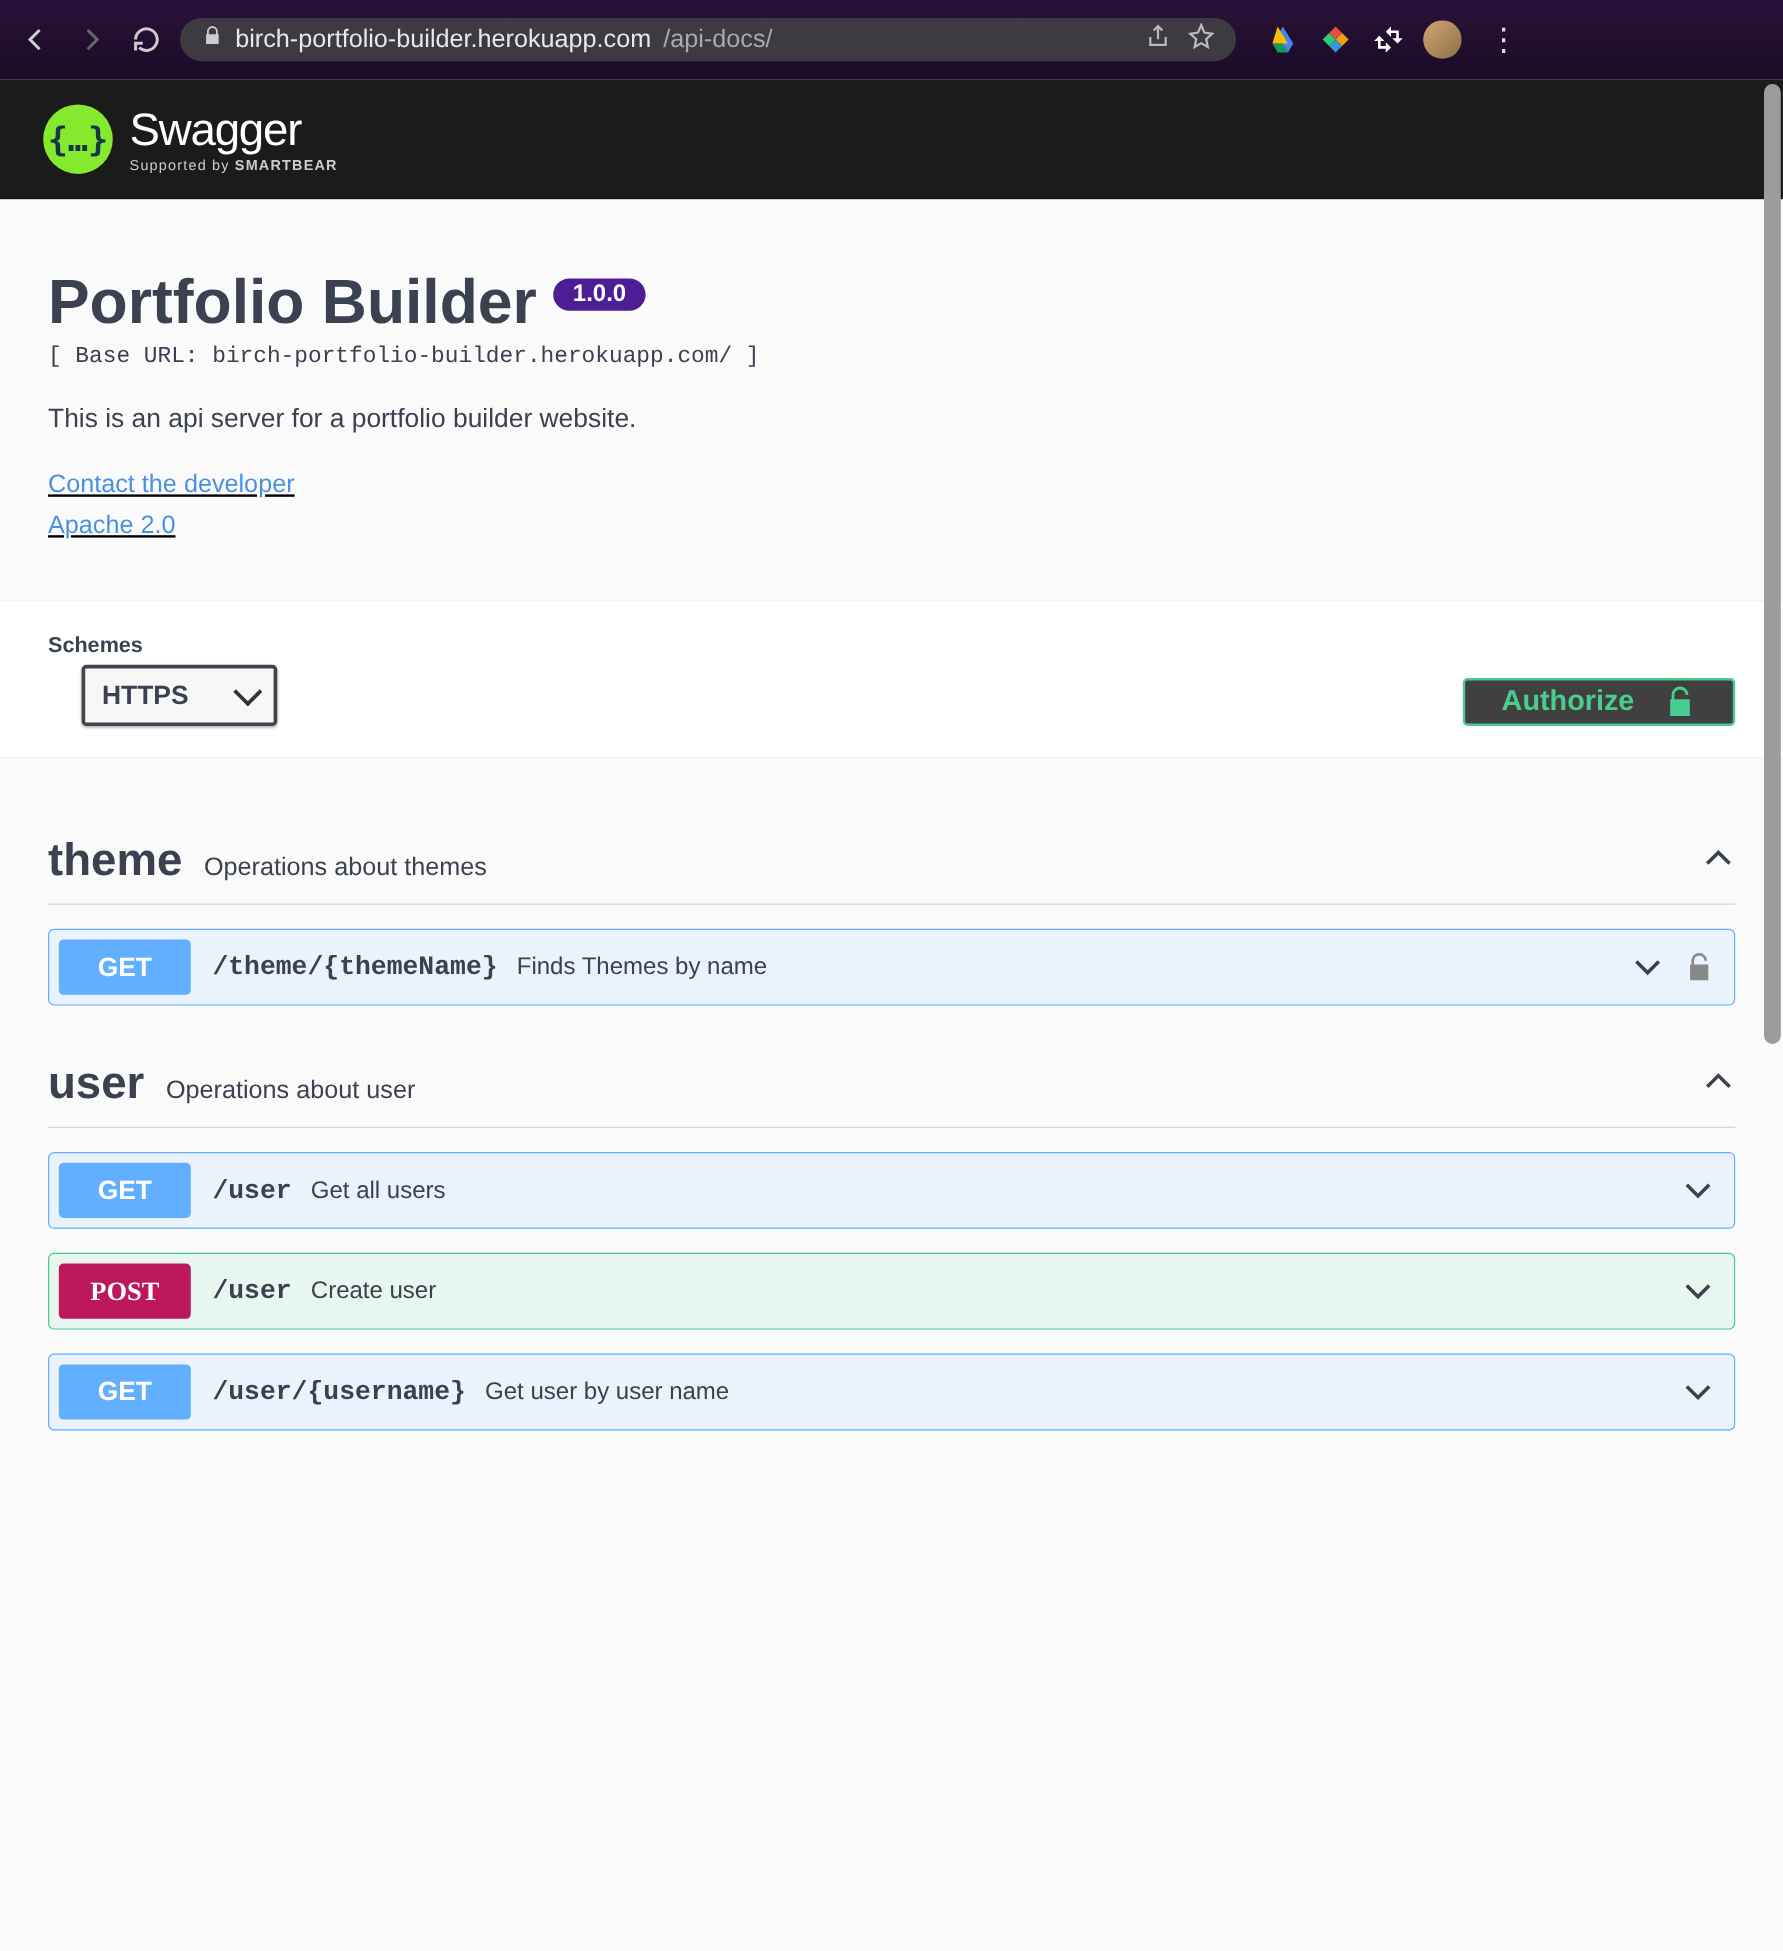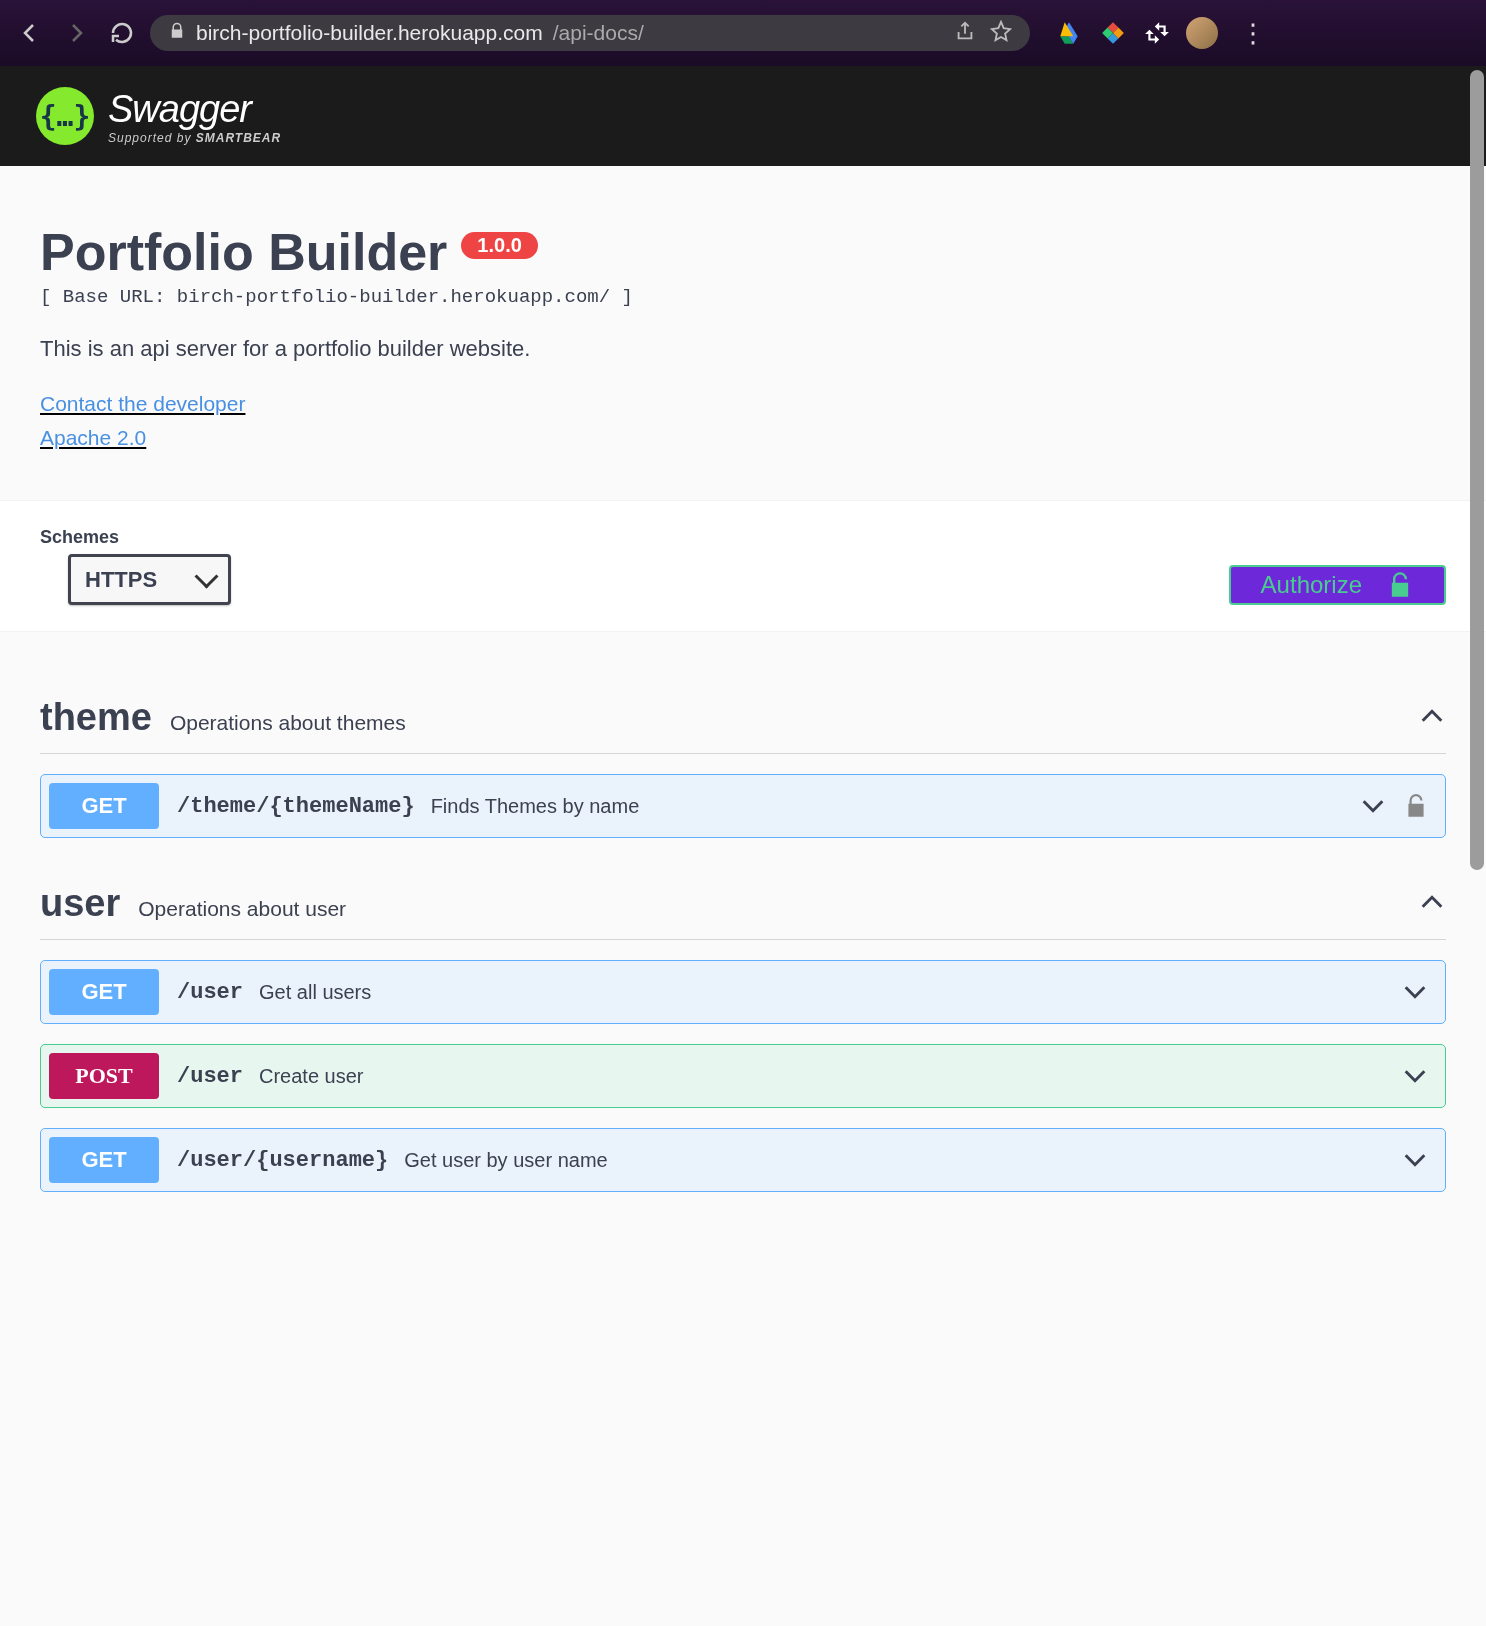--- a/index.html
+++ b/index.html
@@ -15,42 +15,42 @@
 .url-actions { margin-left: auto; display: flex; gap: 14px; color: #bbb; }
 .chrome-icons { display: flex; gap: 14px; align-items: center; margin-left: 14px; }
 .ext-icon { width: 30px; height: 30px; display: flex; align-items: center; justify-content: center; }
 .avatar { width: 32px; height: 32px; border-radius: 50%; background: linear-gradient(135deg, #d4a574, #8b6f47); }
 .menu-dots { color: #ddd; font-size: 26px; line-height: 1; padding: 0 8px; }
 
 
 .swagger-header { background: #1b1b1b; height: 100px; display: flex; align-items: center; padding: 0 36px; }
 .swagger-logo { display: flex; align-items: center; gap: 14px; }
 .swagger-badge { width: 58px; height: 58px; background: #85ea2d; border-radius: 50%; display: flex; align-items: center; justify-content: center; color: #173647; font-weight: bold; font-size: 28px; font-family: monospace; }
-.swagger-text { color: #fff; font-style: italic; }
+.swagger-text { color: #fff; }
 .swagger-text .main { font-size: 38px; font-weight: 400; letter-spacing: -1px; }
 .swagger-text .sub { font-size: 12px; letter-spacing: 1px; color: #ccc; }
 .swagger-text .sub b { font-weight: bold; }
 
 
 .info-section { padding: 56px 40px 40px; }
 .title-row { display: flex; align-items: flex-start; gap: 14px; }
 .api-title { font-size: 52px; font-weight: 700; color: #3b4151; }
-.version-badge { background: #ef4444; color: #fff; padding: 2px 16px; border-radius: 18px; font-size: 20px; font-weight: bold; margin-top: 10px; }
+.version-badge { background: #4c1d95; color: #fff; padding: 2px 16px; border-radius: 18px; font-size: 20px; font-weight: bold; margin-top: 10px; }
 .base-url { font-family: "Courier New", monospace; font-size: 19px; color: #3b4151; margin-top: 4px; }
 .description { font-size: 22px; color: #3b4151; margin-top: 28px; }
 .info-links { margin-top: 30px; text-decoration: underline; }
 .info-links a { display: block; color: #4990e2; font-size: 21px; text-decoration: none; margin-bottom: 10px; }
 
 
 .scheme-bar { background: #fff; border-top: 1px solid rgba(0,0,0,.05); border-bottom: 1px solid rgba(0,0,0,.05); padding: 26px 40px; display: flex; justify-content: space-between; align-items: flex-end; }
 .schemes-label { font-size: 18px; font-weight: 700; color: #3b4151; margin-bottom: 6px; }
 .scheme-select { border: 3px solid #41444e; background: #f7f7f7; padding: 10px 70px 10px 14px; font-size: 22px; font-weight: 700; color: #3b4151; border-radius: 4px; appearance: none; position: relative; box-shadow: 0 1px 2px rgba(0,0,0,.25); }
 .scheme-wrap { position: relative; display: inline-block; margin-left: 28px; }
 .scheme-wrap::after { content: ""; position: absolute; right: 16px; top: 50%; width: 14px; height: 14px; border-right: 3px solid #333; border-bottom: 3px solid #333; transform: translateY(-70%) rotate(45deg); pointer-events: none; }
-.authorize-btn { border: 2px solid #49cc90; background: #6d28d9; color: #49cc90; font-size: 24px; font-weight: 400; padding: 4px 30px; border-radius: 4px; display: flex; align-items: center; gap: 24px; cursor: pointer; }
+.authorize-btn { border: 2px solid #49cc90; background: #404040; color: #49cc90; font-size: 24px; font-weight: 700; padding: 4px 30px; border-radius: 4px; display: flex; align-items: center; gap: 24px; cursor: pointer; }
 .authorize-btn svg { width: 28px; height: 28px; fill: #49cc90; }
 
 
 .operations { padding: 20px 40px 40px; }
 .tag-section { margin-top: 44px; }
 .tag-header { display: flex; align-items: baseline; gap: 18px; padding-bottom: 14px; border-bottom: 1px solid rgba(59,65,81,.2); cursor: pointer; }
 .tag-name { font-size: 38px; font-weight: 700; color: #3b4151; }
 .tag-desc { font-size: 21px; color: #3b4151; }
 .tag-chevron { margin-left: auto; }
 

